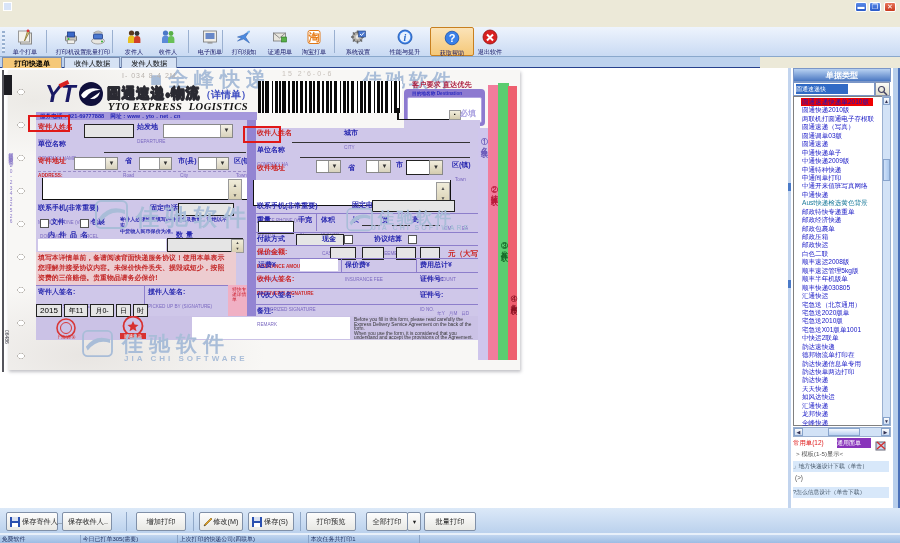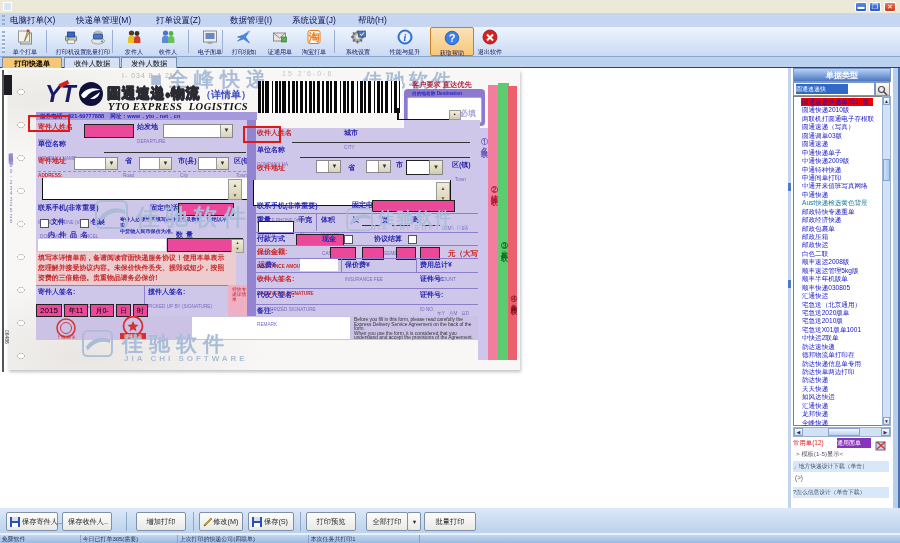--- a/index.html
+++ b/index.html
@@ -14,33 +14,33 @@
 
 #menu{left:0;top:13px;width:900px;height:14px;background:#c6d6f0;font-size:8.5px;color:#10105a;line-height:14px}
 #menu span{position:absolute;top:0}
 
 #tbar{left:0;top:27px;width:900px;height:30px;background:linear-gradient(#eef4fd,#c9daf3);border-bottom:1px solid #8aa8cc;box-sizing:border-box}
 .tb{position:absolute;top:0;height:29px;text-align:center}
 .tb .ic{position:absolute;left:50%;transform:translateX(-50%);top:2px;width:17px;height:16px}
 .tb .lb{position:absolute;left:50%;transform:translateX(-50%) scale(.68);top:19px;font-size:9px;white-space:nowrap;color:#101060}
 .tsep{position:absolute;top:3px;width:1px;height:23px;background:#9ab0d0}
 
-#tabs{left:0;top:57px;width:900px;height:11px;background:#bdd2ee;border-bottom:1px solid #26408c;box-sizing:border-box;box-shadow:0 1.5px 0 #d8a858}
+#tabs{left:0;top:57px;width:760px;height:11px;background:#bdd2ee;border-bottom:1px solid #26408c;box-sizing:border-box;box-shadow:0 1.5px 0 #d8a858}
 .tab{position:absolute;top:0;height:11px;font-size:8.5px;line-height:11px;text-align:center;color:#000;border:1px solid #7a8cb0;border-bottom:none;box-sizing:border-box;background:#d6e2f4}
 #tab1{background:#f5c878;font-weight:bold}
 
 #main{left:0;top:68px;width:900px;height:440px;background:#fff}
 
 #wb{position:absolute;left:0;top:0;width:525px;height:305px;font-family:"Liberation Sans",sans-serif}
 #wb .ab{position:absolute}
 .lavender{background:#cfc7e9}
 .rlab{color:#cc2525;font-weight:bold}
 .blab{color:#2a2ab0;font-weight:bold}
 .plab{color:#7a68c0}
-.wbox{background:#ec4899;border:1px solid #222;box-sizing:border-box}
+.wbox{background:#e5e5e5;border:1px solid #222;box-sizing:border-box}
 .wline{background:#333;height:1px}
 .pline{background:#8d7ecb;height:1px}
 .combo{background:#fff;border:1px solid #888;box-sizing:border-box}
 .cbtn{position:absolute;right:0;top:0;bottom:0;width:11px;background:linear-gradient(#f4f1e6,#d8d2bc);border-left:1px solid #999;font-size:6px;line-height:11px;text-align:center;color:#333}
 .t5{font-size:6px;transform:scale(.78);transform-origin:left top;white-space:nowrap;display:inline-block}
 .chk{width:7px;height:7px;border:1px solid #555;background:#fff}
 .wm{color:#a9bdd8;font-weight:bold;letter-spacing:6px;white-space:nowrap}
 .strip{position:absolute;width:11px}
 .vtxt{writing-mode:vertical-rl;text-orientation:upright;font-size:7px;letter-spacing:2px;font-weight:bold}
 
@@ -61,29 +61,20 @@
 .sseg i{display:inline-block;transform:scale(.85);transform-origin:left;font-style:normal;white-space:nowrap}
 </style></head>
 <body>
 <div id="win">
 
 <div class="ab" id="ticon"></div>
 <div class="ab wbtn" style="right:33px">▬</div>
 <div class="ab wbtn" style="right:19px">❐</div>
 <div class="ab wbtn" id="wclose" style="right:4px">✕</div>
 
-<div class="ab" id="menu">
-<span style="left:2px;top:2px;width:3px;height:10px;position:absolute;background:repeating-linear-gradient(#98b0d0 0 2px,#c6d6f0 2px 4px)"></span>
-<span style="left:10px">电脑打单(X)</span>
-<span style="left:76px">快递单管理(M)</span>
-<span style="left:156px">打单设置(Z)</span>
-<span style="left:230px">数据管理(I)</span>
-<span style="left:292px">系统设置(J)</span>
-<span style="left:358px">帮助(H)</span>
-</div>
 
 <div class="ab" id="tbar">
 <div style="position:absolute;left:2px;top:4px;width:3px;height:22px;background:repeating-linear-gradient(#98b0d0 0 2px,#e8f0fb 2px 4px)"></div>
 <div class="tb" style="left:6px;width:38px">
         <svg class="ic" viewBox="0 0 17 16">
           <rect x="4" y="4" width="11" height="11" fill="#e8e4da" stroke="#888" stroke-width="1"></rect>
           <rect x="2" y="2" width="11" height="11" fill="#f4f2ec" stroke="#999" stroke-width="1"></rect>
           <path d="M8 12 L11 2 l2 1 z" fill="#d8c880" stroke="#7a6820" stroke-width=".7"></path>
           <circle cx="11.5" cy="1.8" r="1.4" fill="#e03030"></circle>
         </svg>

